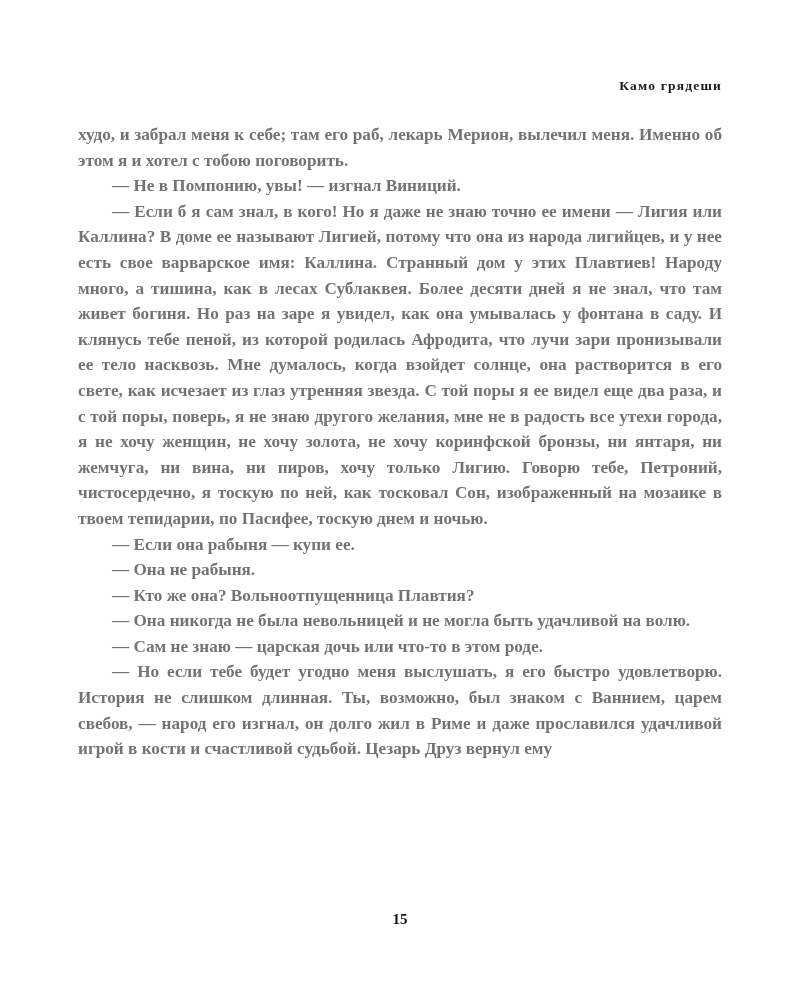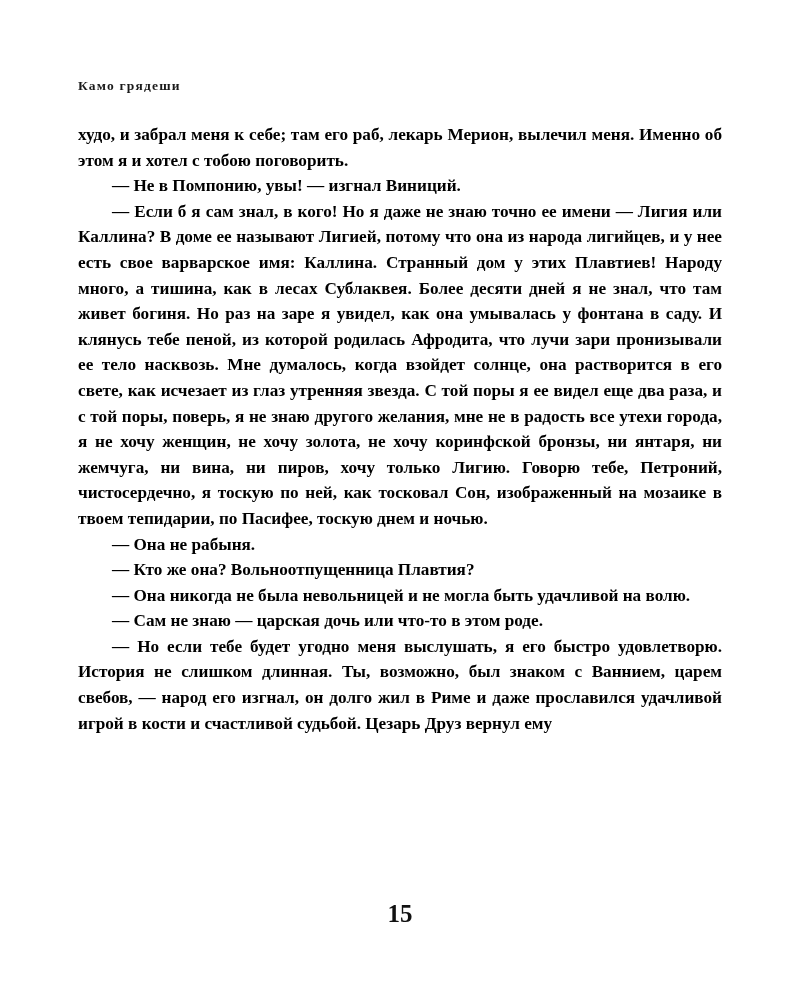--- a/index.html
+++ b/index.html
@@ -14,34 +14,34 @@
     color: #111111;
   }
   .page {
     position: relative;
     width: 800px;
     height: 1000px;
     box-sizing: border-box;
     padding: 78px 78px 40px 78px;
   }
   .running-head {
-    text-align: left;
+    text-align: right;
     font-family: "Liberation Serif", serif;
     font-size: 13.5px;
     letter-spacing: 1.2px;
     font-weight: 700;
     color: #1a1a1a;
     margin: 0 0 28px 0;
   }
   .body-text {
     font-family: "Liberation Serif", serif;
     font-size: 17.2px;
     line-height: 25.6px;
     font-weight: 700;
-    color: #000000;
+    color: #737373;
     text-align: justify;
     text-justify: inter-word;
     -webkit-hyphens: none;
     hyphens: none;
   }
   .body-text p {
     margin: 0;
   }
   .body-text p.indent {
     text-indent: 34px;
@@ -49,36 +49,37 @@
   .body-text p.noindent {
     text-indent: 0;
   }
   .folio {
     position: absolute;
     left: 0;
     right: 0;
     bottom: 72px;
     text-align: center;
     font-family: "Liberation Serif", serif;
-    font-size: 25px;
+    font-size: 15px;
     font-weight: 700;
     color: #111111;
   }
 </style>
 </head>
 <body>
 
 <div class="page">
 
   <div class="running-head">Камо грядеши</div>
 
   <div class="body-text">
     <p class="noindent">худо, и забрал меня к себе; там его раб, лекарь Мерион, вылечил меня. Именно об этом я и хотел с тобою поговорить.</p>
     <p class="indent">— Не в Помпонию, увы! — изгнал Виниций.</p>
     <p class="indent">— Если б я сам знал, в кого! Но я даже не знаю точно ее имени — Лигия или Каллина? В доме ее называют Лигией, потому что она из народа лигийцев, и у нее есть свое варварское имя: Каллина. Странный дом у этих Плавтиев! Народу много, а тишина, как в лесах Сублаквея. Более десяти дней я не знал, что там живет богиня. Но раз на заре я увидел, как она умывалась у фонтана в саду. И клянусь тебе пеной, из которой родилась Афродита, что лучи зари пронизывали ее тело насквозь. Мне думалось, когда взойдет солнце, она растворится в его свете, как исчезает из глаз утренняя звезда. С той поры я ее видел еще два раза, и с той поры, поверь, я не знаю другого желания, мне не в радость все утехи города, я не хочу женщин, не хочу золота, не хочу коринфской бронзы, ни янтаря, ни жемчуга, ни вина, ни пиров, хочу только Лигию. Говорю тебе, Петроний, чистосердечно, я тоскую по ней, как тосковал Сон, изображенный на мозаике в твоем тепидарии, по Пасифее, тоскую днем и ночью.</p>
+    <p class="indent">— Если она рабыня — купи ее.</p>
     <p class="indent">— Она не рабыня.</p>
     <p class="indent">— Кто же она? Вольноотпущенница Плавтия?</p>
     <p class="indent">— Она никогда не была невольницей и не могла быть удачливой на волю.</p>
     <p class="indent">— Сам не знаю — царская дочь или что-то в этом роде.</p>
     <p class="indent">— Но если тебе будет угодно меня выслушать, я его быстро удовлетворю. История не слишком длинная. Ты, возможно, был знаком с Ваннием, царем свебов, — народ его изгнал, он долго жил в Риме и даже прославился удачливой игрой в кости и счастливой судьбой. Цезарь Друз вернул ему</p>
   </div>
 
   <div class="folio">15</div>
 
 </div>

